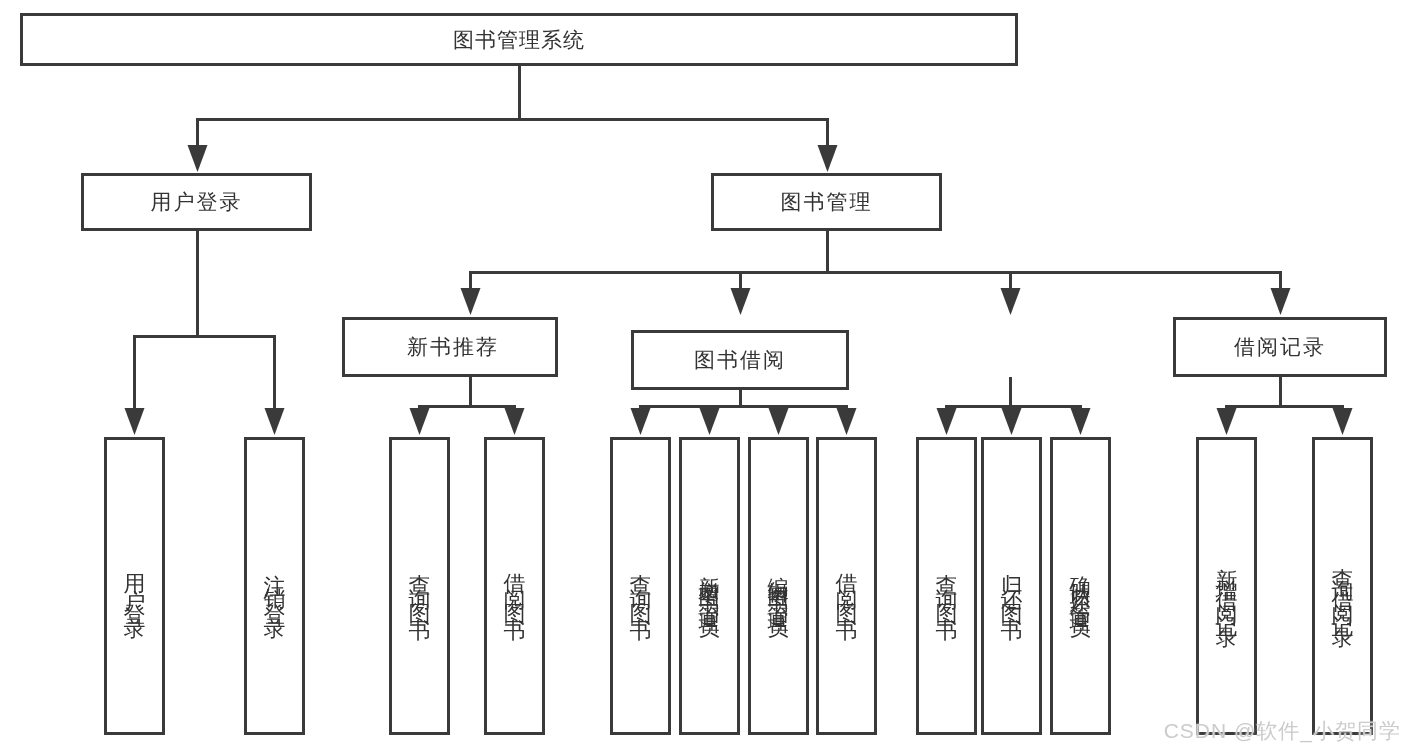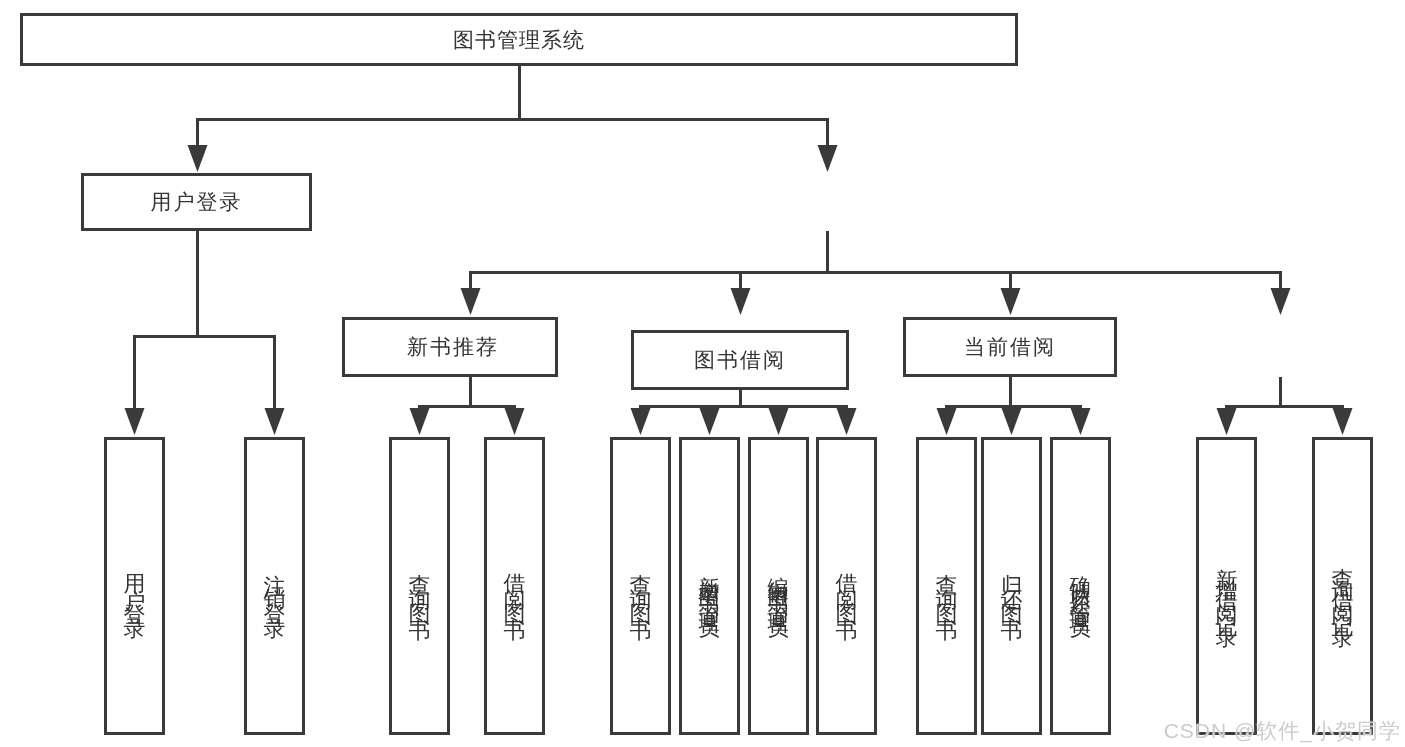--- a/index.html
+++ b/index.html
@@ -116,24 +116,25 @@
     <path class="ahead" d="M1070.5 408 L1090.5 408 L1080.5 435 Z"></path>
 
     <path class="cline" d="M1280.5 377 V407 M1226.5 408 V406.5 H1342.5 V408"></path>
     <path class="ahead" d="M1216.5 408 L1236.5 408 L1226.5 435 Z"></path>
     <path class="ahead" d="M1332.5 408 L1352.5 408 L1342.5 435 Z"></path>
   </svg>
 
   <div class="node" style="left:20px; top:13px; width:998px; height:53px; letter-spacing:1px;">图书管理系统</div>
 
   <div class="node" style="left:81px; top:173px; width:231px; height:58px;">用户登录</div>
+  <div class="node" style="left:711px; top:173px; width:231px; height:58px;">图书管理</div>
 
   <div class="node" style="left:342px; top:317px; width:216px; height:60px;padding-left:6px;">新书推荐</div>
   <div class="node" style="left:631px; top:317px; width:218px; height:60px;margin-top:13px;">图书借阅</div>
-  <div class="node" style="left:903px; top:317px; width:214px; height:60px;">当前借阅</div>
+  <div class="node" style="left:1173px; top:317px; width:214px; height:60px;">借阅记录</div>
 
   <div class="leaf" style="left:104px;">
     <span class="vtxt">用户登录</span>
   </div>
   <div class="leaf" style="left:244px;">
     <span class="vtxt">注销登录</span>
   </div>
 
   <div class="leaf" style="left:389px;">
     <span class="vtxt">查询图书</span>

